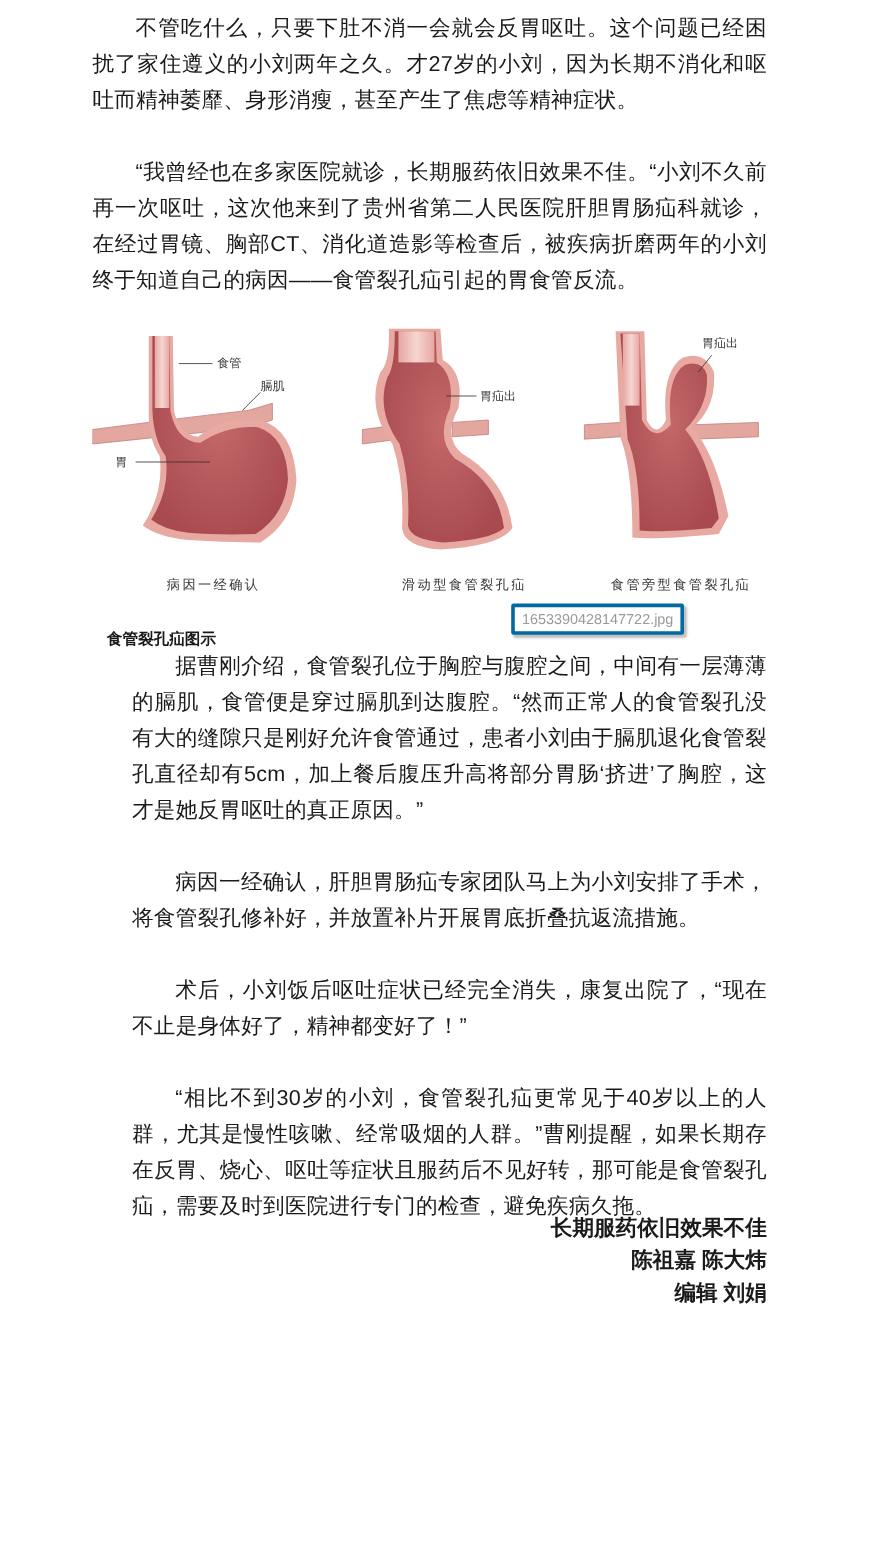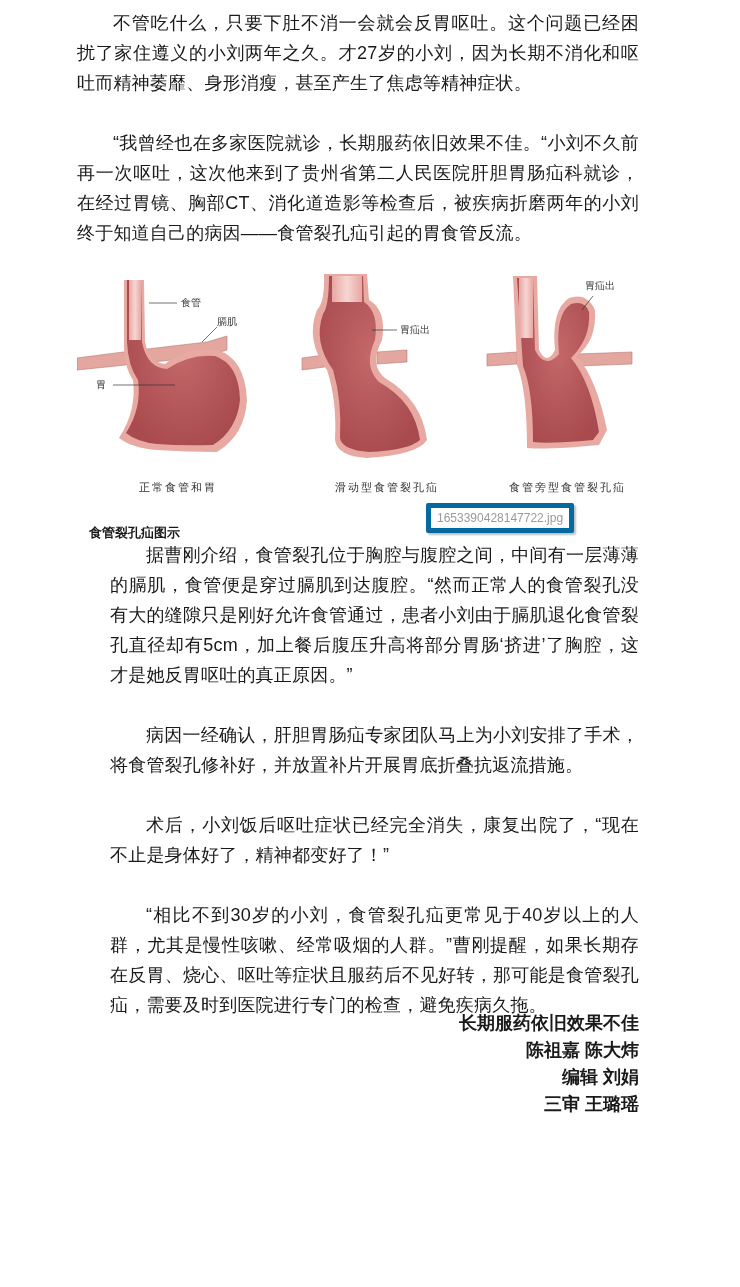--- a/index.html
+++ b/index.html
@@ -6,21 +6,21 @@
     body { width: 740px; height: 1287px; position: relative; overflow: hidden;
            font-family: "Liberation Sans", "DejaVu Sans", sans-serif; color: #1a1a1a; }
     .article { position: absolute; left: 77px; top: 8px; width: 562px; }
     .para { margin: 0; font-size: 18px; line-height: 30px; text-indent: 36px; text-align: justify; letter-spacing: 0.2px; }
     .gap-sm { height: 30px; }
     .figure { position: relative; width: 562px; height: 232px; margin-top: 22px; }
     .figure svg { display: block; }
     .fig-caption-row { position: absolute; left: 0; top: 210px; width: 562px; height: 20px; font-family: "DejaVu Serif", serif; font-size: 11px; color: #333; }
     .fig-caption-row span { position: absolute; top: 0; letter-spacing: 2px; }
     .figure-title { font-size: 13px; font-weight: bold; margin: 12px; line-height: 20px; position: absolute; left: 0; top: 241px; }
-    .tooltip { position: absolute; left: 349px; top: 233px; padding: 2px 6px; border: 5px solid #0369a1;
+    .tooltip { position: absolute; left: 349px; top: 233px; padding: 2px 6px; border: 3px solid #0369a1;
                font-size: 12px; color: #9a9a9a; background: #fff; box-shadow: 2px 2px 2px rgba(0,0,0,0.25); line-height: 16px; border-radius: 2px; }
     .after-figure { margin-top: 38px; margin-left: 33px; }
     .byline { position: absolute; right: 101px; top: 1010px; text-align: right; font-size: 18px; font-weight: bold; line-height: 27px; }
     .byline div { white-space: nowrap; }
   </style>
 </head>
 <body>
 
 <div class="article">
   <p class="para">不管吃什么，只要下肚不消一会就会反胃呕吐。这个问题已经困扰了家住遵义的小刘两年之久。才27岁的小刘，因为长期不消化和呕吐而精神萎靡、身形消瘦，甚至产生了焦虑等精神症状。</p>
@@ -75,21 +75,21 @@
         <path d="M440,8 L456,8 L458,80 Q468,100 482,84 Q478,44 494,34 Q508,30 512,42 Q514,68 494,88 Q514,112 522,162 L516,170 Q472,174 456,172 Q456,120 446,96 Z" fill="url(#stom)"></path>
         <rect x="442" y="8" width="14" height="60" fill="url(#eso)"></rect>
       </g>
       <g font-family="DejaVu Serif, serif" font-size="10" fill="#333">
         <line x1="505" y1="40" x2="516" y2="26" stroke="#333" stroke-width="0.7"></line>
         <text x="508" y="19">胃疝出</text>
       </g>
     </svg>
 
     <div class="fig-caption-row">
-      <span style="left:62px">正常食管和胃</span>
+      <span style="left:62px">病因一经确认</span>
       <span style="left:258px">滑动型食管裂孔疝</span>
       <span style="left:432px">食管旁型食管裂孔疝</span>
     </div>
     <p class="figure-title">食管裂孔疝图示</p>
     <div class="tooltip">1653390428147722.jpg</div>
   </div>
 
   <div class="after-figure">
     <p class="para">据曹刚介绍，食管裂孔位于胸腔与腹腔之间，中间有一层薄薄的膈肌，食管便是穿过膈肌到达腹腔。“然而正常人的食管裂孔没有大的缝隙只是刚好允许食管通过，患者小刘由于膈肌退化食管裂孔直径却有5cm，加上餐后腹压升高将部分胃肠‘挤进’了胸腔，这才是她反胃呕吐的真正原因。”</p>
     <div class="gap-sm"></div>
@@ -98,14 +98,13 @@
     <p class="para">术后，小刘饭后呕吐症状已经完全消失，康复出院了，“现在不止是身体好了，精神都变好了！”</p>
     <div class="gap-sm"></div>
     <p class="para">“相比不到30岁的小刘，食管裂孔疝更常见于40岁以上的人群，尤其是慢性咳嗽、经常吸烟的人群。”曹刚提醒，如果长期存在反胃、烧心、呕吐等症状且服药后不见好转，那可能是食管裂孔疝，需要及时到医院进行专门的检查，避免疾病久拖。</p>
   </div>
 </div>
 
 <div class="byline">
   <div>长期服药依旧效果不佳</div>
   <div>陈祖嘉 陈大炜</div>
   <div>编辑 刘娟</div>
-  <div>三审 王璐瑶</div>
 </div>
 
 </body></html>

